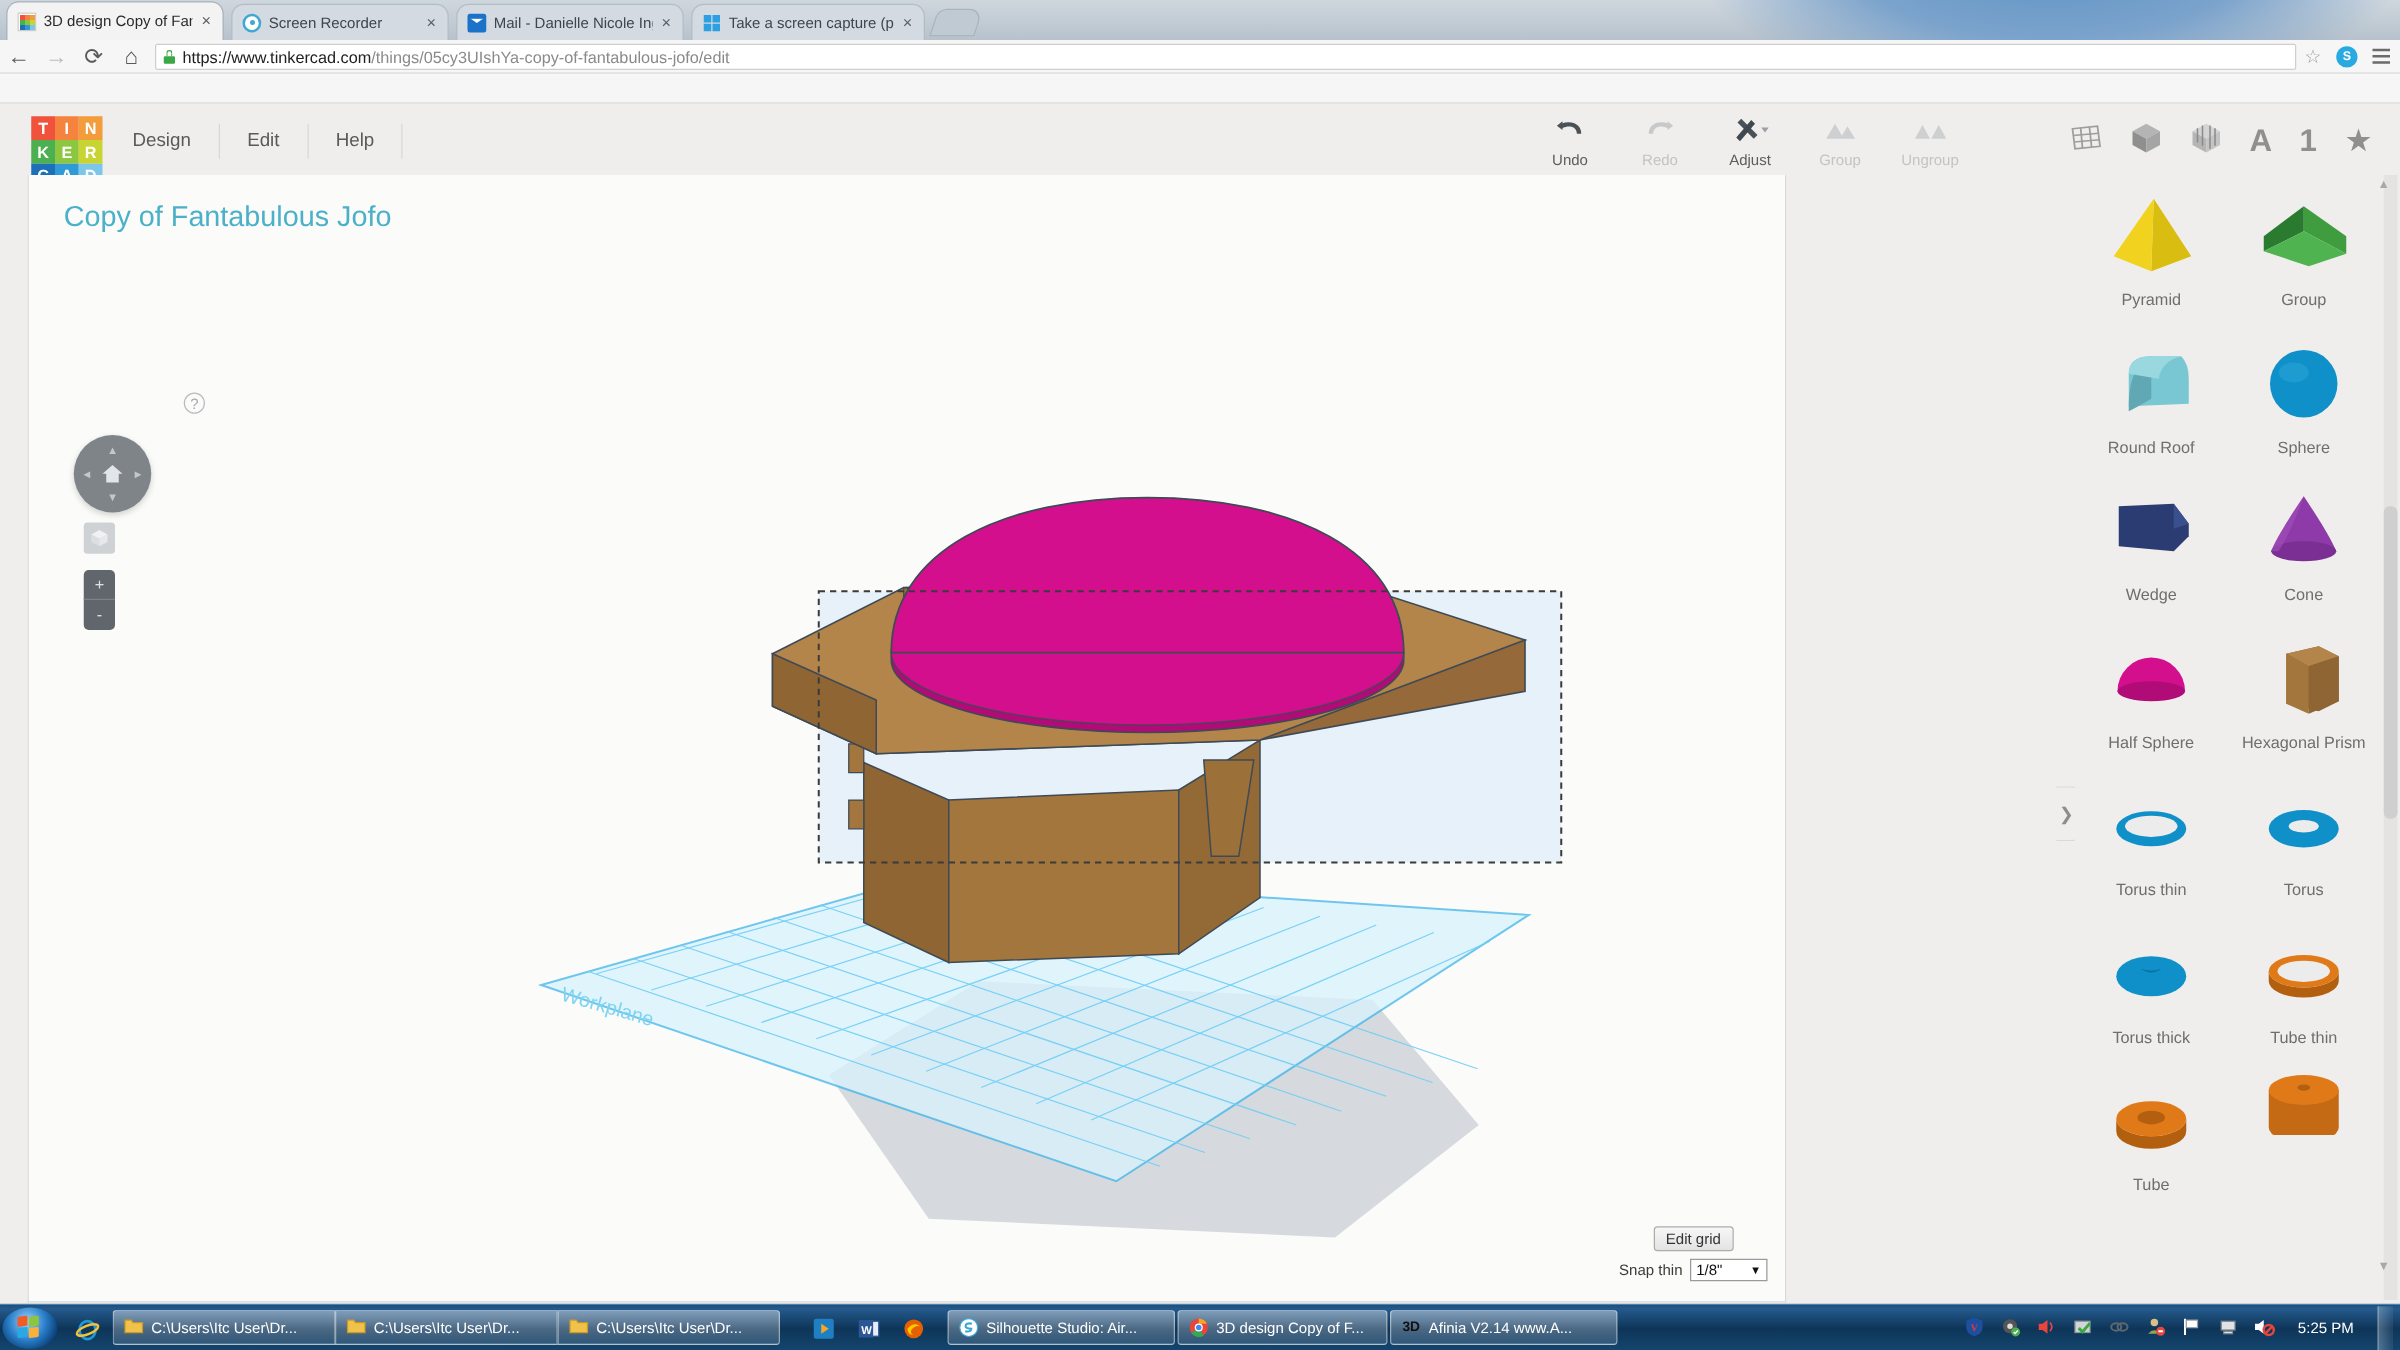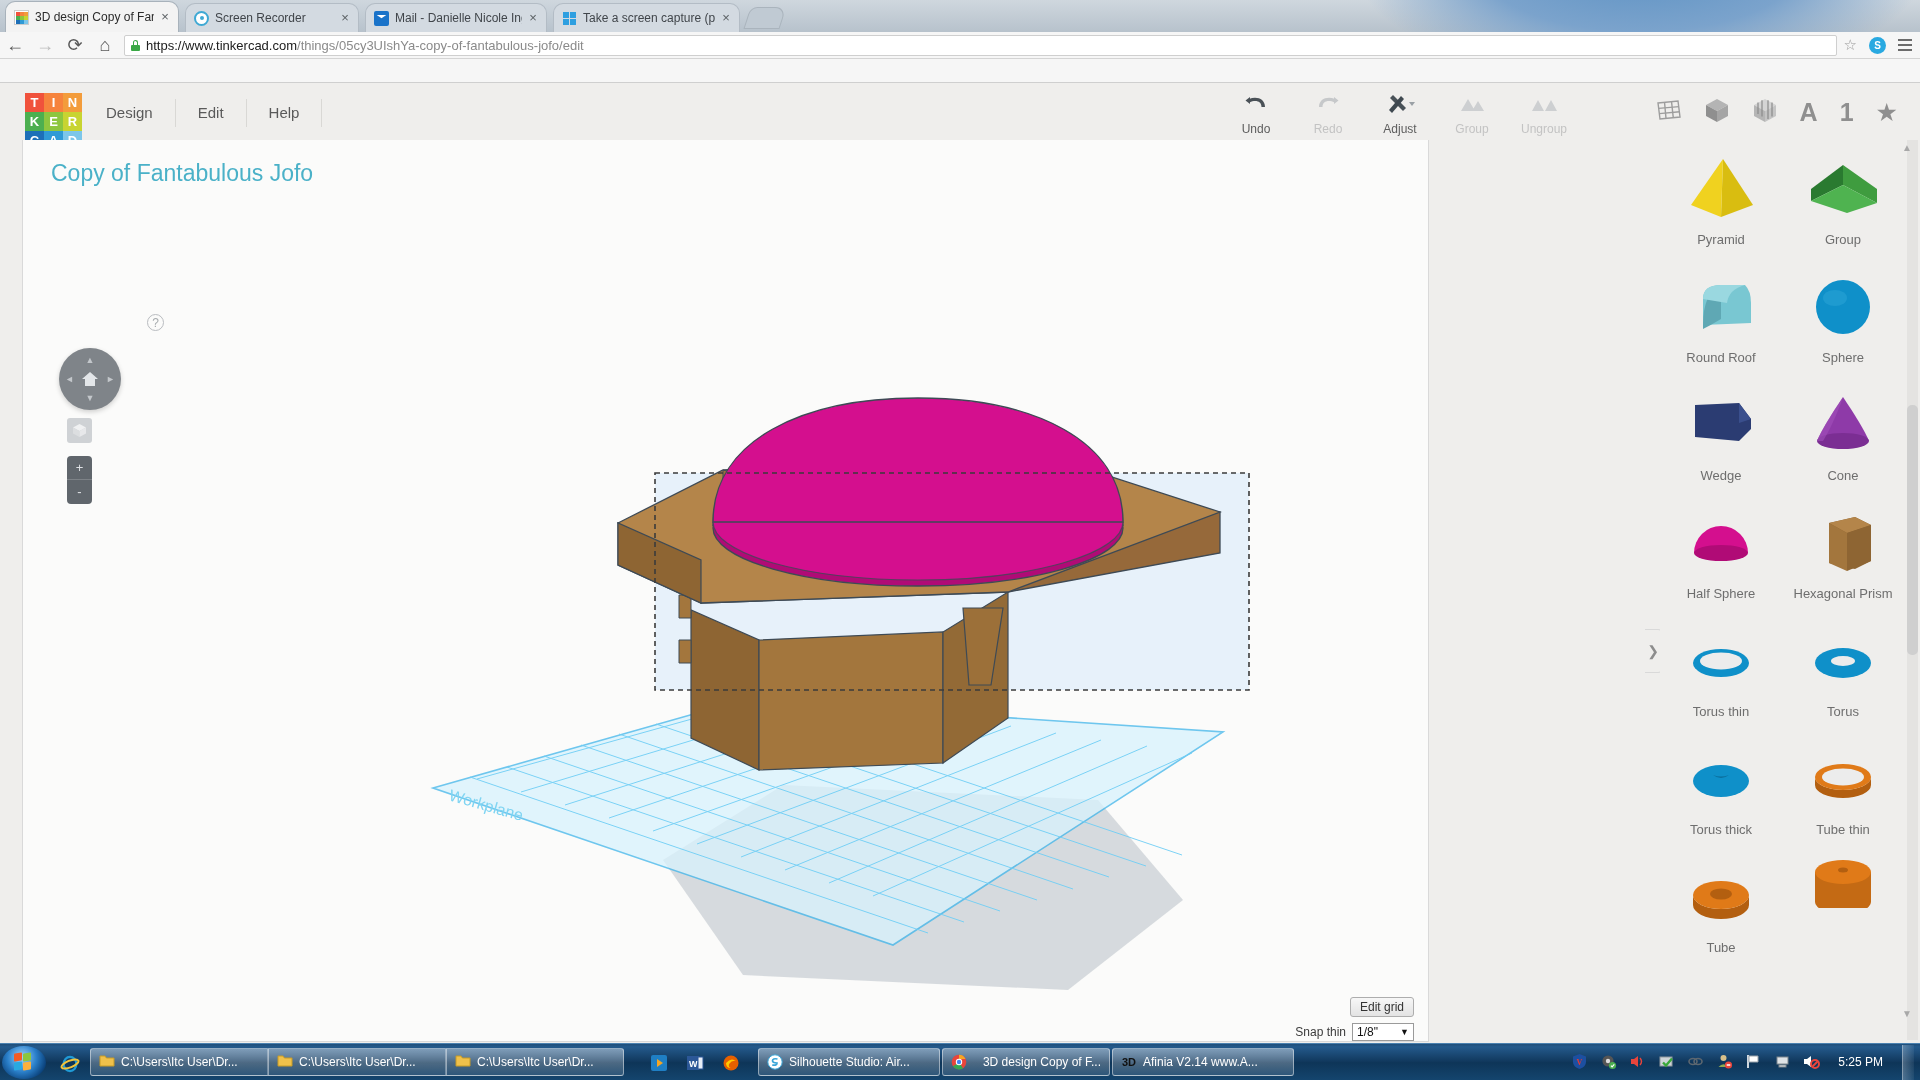--- a/index.html
+++ b/index.html
@@ -155,21 +155,21 @@
     background:#cfd2d5; display:flex; align-items:center; justify-content:center;
   }
   .zoombtns {
     position:absolute; left:8px; top:108px; width:25px; height:48px; border-radius:4px;
     background:#60666c; color:#dfe2e5; font-size:13px;
   }
   .zoombtns div { height:24px; line-height:24px; text-align:center; }
   .zoombtns div:first-child{ border-bottom:1px solid #7d8287; }
 
   
-  .gridctl { position:absolute; right:14px; bottom:0; text-align:right; }
+  .gridctl { position:absolute; right:14px; bottom:16px; text-align:center; }
   .editgrid {
     display:inline-block; font-size:12px; color:#333;
     background:linear-gradient(to bottom,#f7f7f7,#e3e3e3);
     border:1px solid #adadad; border-radius:3px; padding:2px 9px; margin-bottom:6px;
   }
   .snaprow { display:flex; align-items:center; justify-content:flex-end; gap:6px; }
   .snaplabel { font-size:12px; color:#3b3b3b; }
   .snapselect {
     width:62px; font-size:12px; color:#111; background:#fff; border:1px solid #9a9a9a;
     padding:1px 4px; display:flex; align-items:center; justify-content:space-between;
@@ -778,21 +778,21 @@
     <div class="tb-item" style="width:182px;">
       <span class="tb-ico">
         <svg width="16" height="16" viewBox="0 0 16 16">
             <circle cx="8" cy="8" r="7.2" fill="#fff" stroke="#3aa6d8"></circle>
             <path d="M10.5 5 Q5.5 4 5.5 6.8 Q5.5 9 10 9 Q10 11.8 5.2 11" fill="none" stroke="#3aa6d8" stroke-width="1.7"></path>
           </svg>
       </span>
       <span>Silhouette Studio: Air...</span>
     </div>
 
-    <div class="tb-item" style="width:168px;justify-content:space-between;">
+    <div class="tb-item" style="width:168px;">
       <span class="tb-ico">
         <svg width="16" height="16" viewBox="0 0 16 16">
           <circle cx="8" cy="8" r="7.3" fill="#e8453c"></circle>
           <path d="M8 0.7 A7.3 7.3 0 0 1 14.5 5 L8 5 Z" fill="#f5a623"></path>
           <path d="M1.9 12.2 A7.3 7.3 0 0 0 12 14.3 L8.2 8.6 Z" fill="#34a853"></path>
           <circle cx="8" cy="8" r="3.2" fill="#fff"></circle>
             <circle cx="8" cy="8" r="2.2" fill="#4285f4"></circle>
         </svg>
       </span>
       <span>3D design Copy of F...</span>

